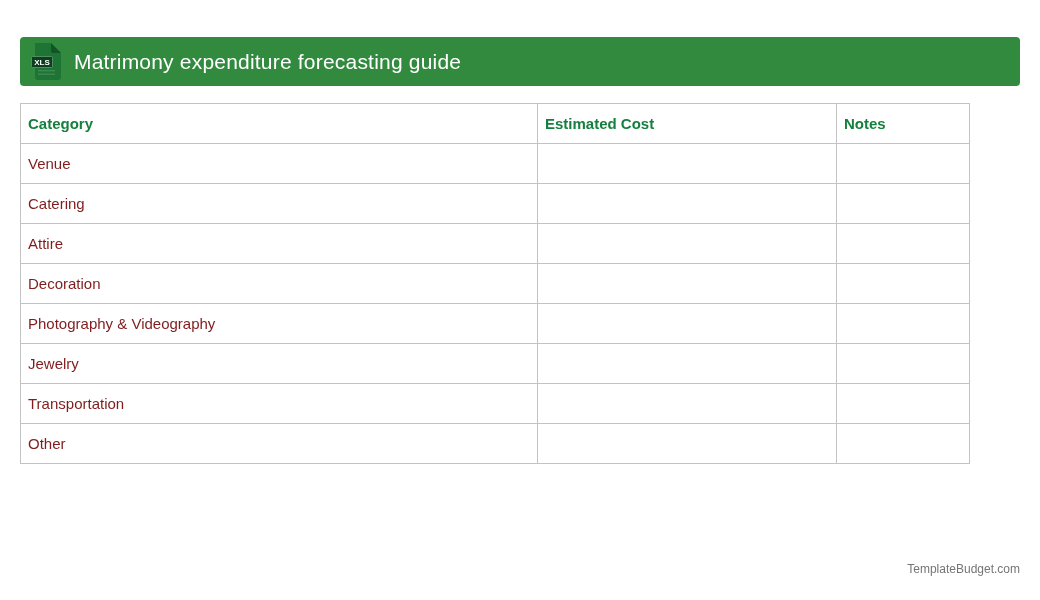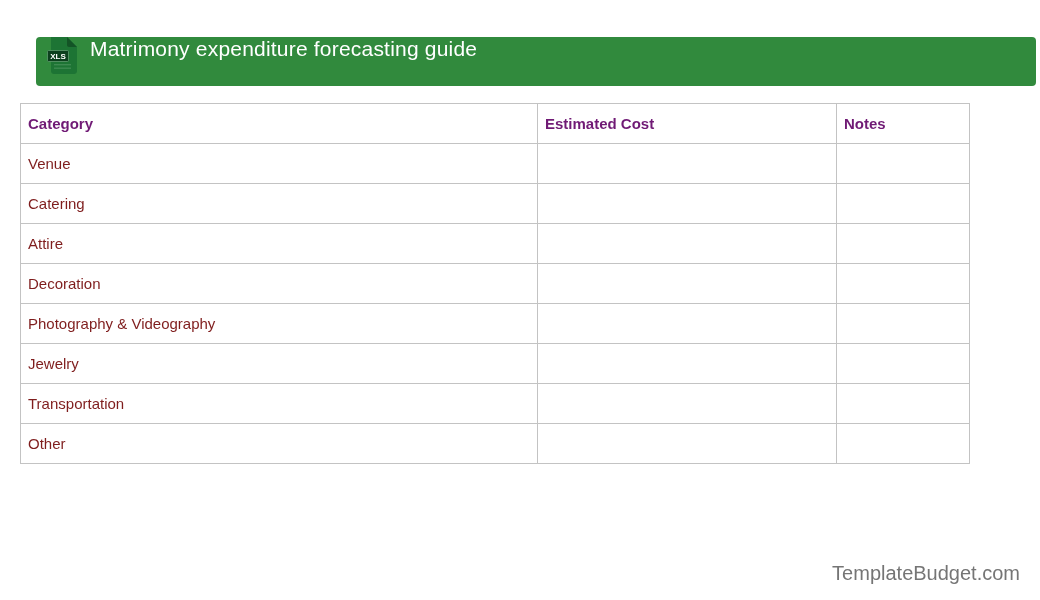--- a/index.html
+++ b/index.html
@@ -7,25 +7,26 @@
     width: 1040px; height: 600px;
     background: #ffffff;
     font-family: "Liberation Sans", "DejaVu Sans", sans-serif;
     overflow: hidden;
   }
   .page { position: relative; width: 1040px; height: 600px; background: #ffffff; }
 
   
   .title-bar {
     position: absolute;
-    left: 36px; top: 37px;
+    left: 20px; top: 37px;
     width: 1000px; height: 49px;
     background: #318a3d;
     border-radius: 4px;
     display: flex;
+    align-items: center;
     padding-left: 11px;
   }
   .file-icon { display: inline-flex; width: 30px; height: 37px; flex: 0 0 auto; }
   .title {
     color: #ffffff;
     font-size: 21px;
     font-weight: 400;
     letter-spacing: 0.2px;
     margin-left: 13px;
     white-space: nowrap;
@@ -43,35 +44,35 @@
     border: 1px solid #c3c3c3;
     height: 40px;
     padding: 0 0 0 7px;
     font-size: 15px;
     text-align: left;
     vertical-align: middle;
     background: #ffffff;
   }
   table.budget th {
     font-weight: 700;
-    color: #701a75;
+    color: #15803d;
   }
   table.budget td {
     font-weight: 400;
     color: #7f1d1d;
   }
   col.c-category { width: 517px; }
   col.c-cost     { width: 299px; }
   col.c-notes    { width: 133px; }
 
   
   .footer {
     position: absolute;
     right: 20px; top: 562px;
-    font-size: 20px;
+    font-size: 12px;
     color: #757575;
     text-align: right;
   }
 </style>
 </head>
 <body>
 
 <div class="page">
 
   <div class="title-bar">

